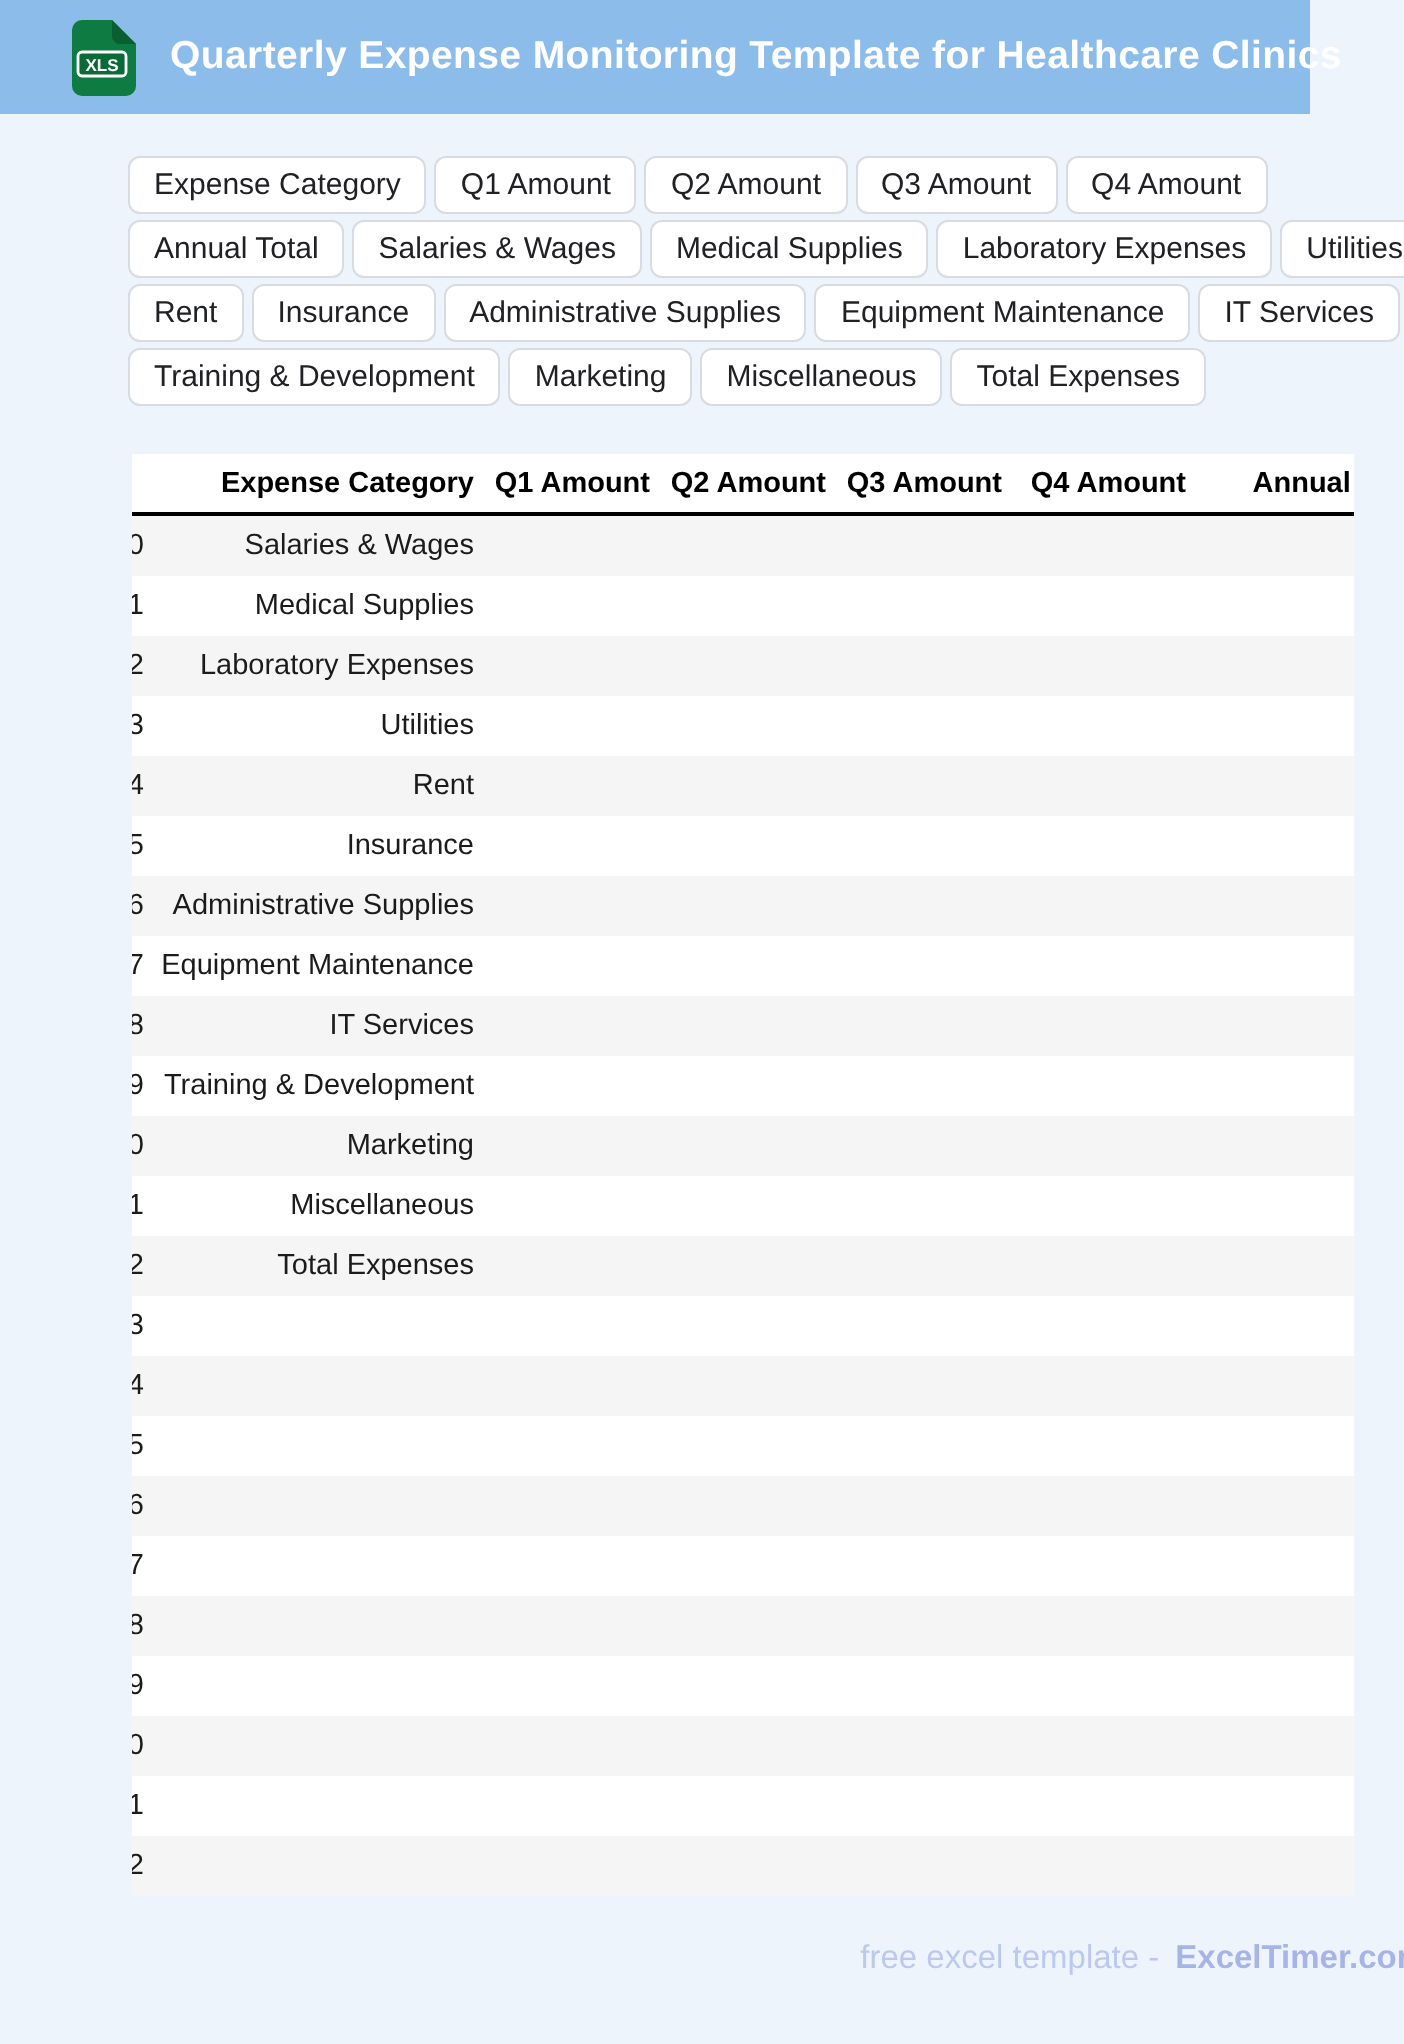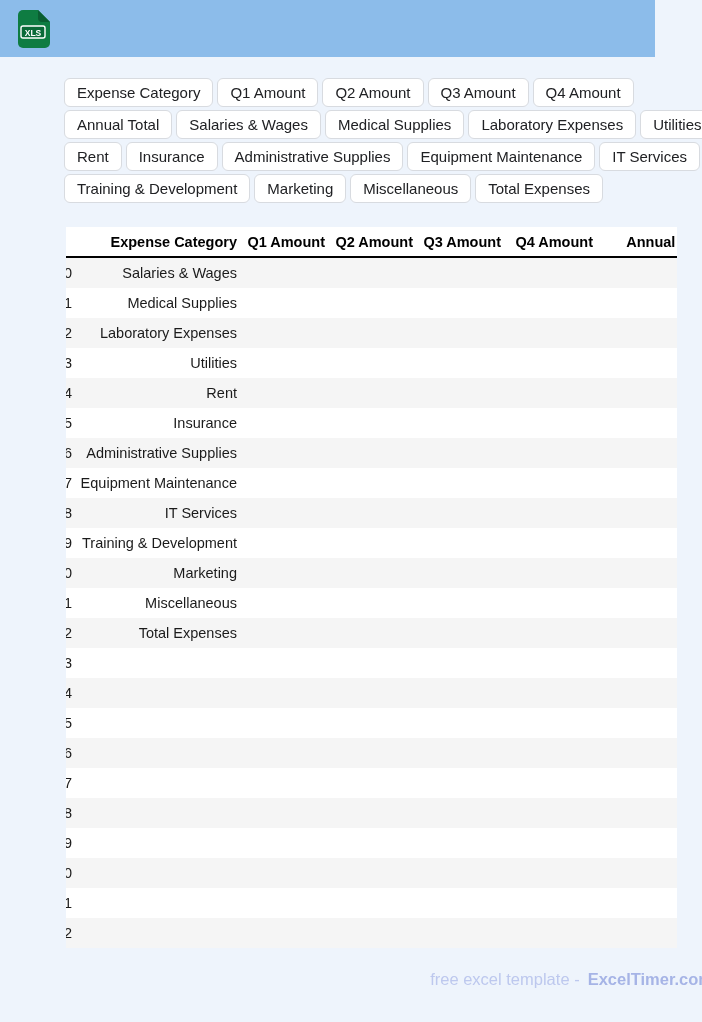--- a/index.html
+++ b/index.html
@@ -12,21 +12,21 @@
     position: relative;
   }
 
   
   .header-bar {
     width: 655px;
     height: 57px;
     background: #8cbcea;
     display: flex;
     align-items: center;
-    padding-left: 18px;
+    padding-left: 36px;
     box-sizing: border-box;
   }
   .file-icon { width: 32px; height: 38px; flex: 0 0 auto; }
   .header-title {
     color: #ffffff;
     font-size: 19.5px;
     font-weight: 600;
     margin-left: 17px;
     white-space: nowrap;
     letter-spacing: 0.2px;
@@ -108,20 +108,21 @@
 </head>
 <body>
 
 <div class="header-bar">
   <svg class="file-icon" viewBox="0 0 32 38" xmlns="http://www.w3.org/2000/svg">
     <path d="M5 0 H20 L32 12 V33 a5 5 0 0 1 -5 5 H5 a5 5 0 0 1 -5 -5 V5 a5 5 0 0 1 5 -5 Z" fill="#0e7c42"></path>
     <path d="M20 0 L32 12 H24 a4 4 0 0 1 -4 -4 Z" fill="#0a5e32"></path>
     <rect x="3" y="16" width="24" height="12" rx="2" fill="#0a6a38" stroke="#ffffff" stroke-width="1.4"></rect>
     <text x="15" y="25.5" text-anchor="middle" font-family="Liberation Sans, sans-serif" font-size="8.5" font-weight="bold" fill="#ffffff">XLS</text>
   </svg>
+  <div class="header-title">Quarterly Expense Monitoring Template for Healthcare Clinics</div>
 </div>
 
 <div class="chips-block">
     <div class="chip-row">
       <span class="chip"><span>Expense Category</span></span>
       <span class="chip"><span>Q1 Amount</span></span>
       <span class="chip"><span>Q2 Amount</span></span>
       <span class="chip"><span>Q3 Amount</span></span>
       <span class="chip"><span>Q4 Amount</span></span>
     </div>

